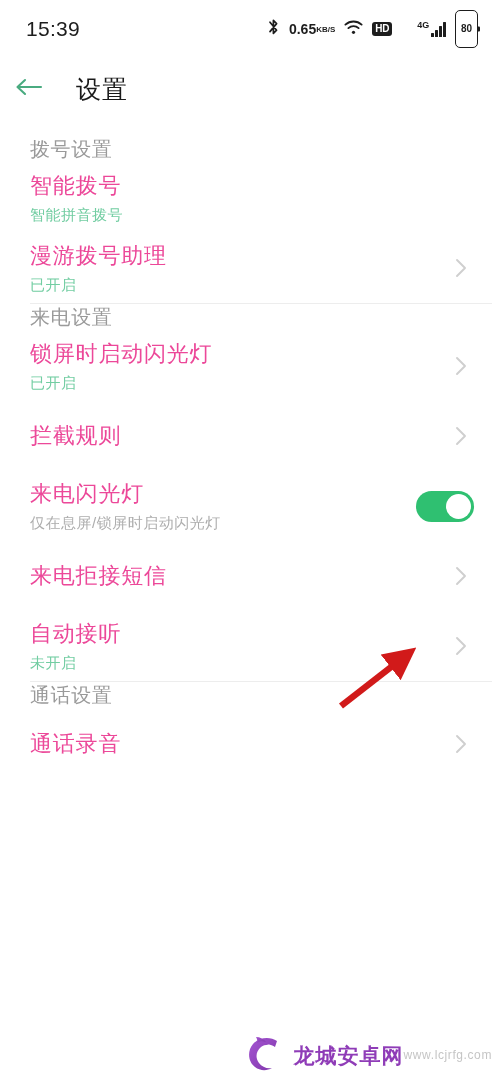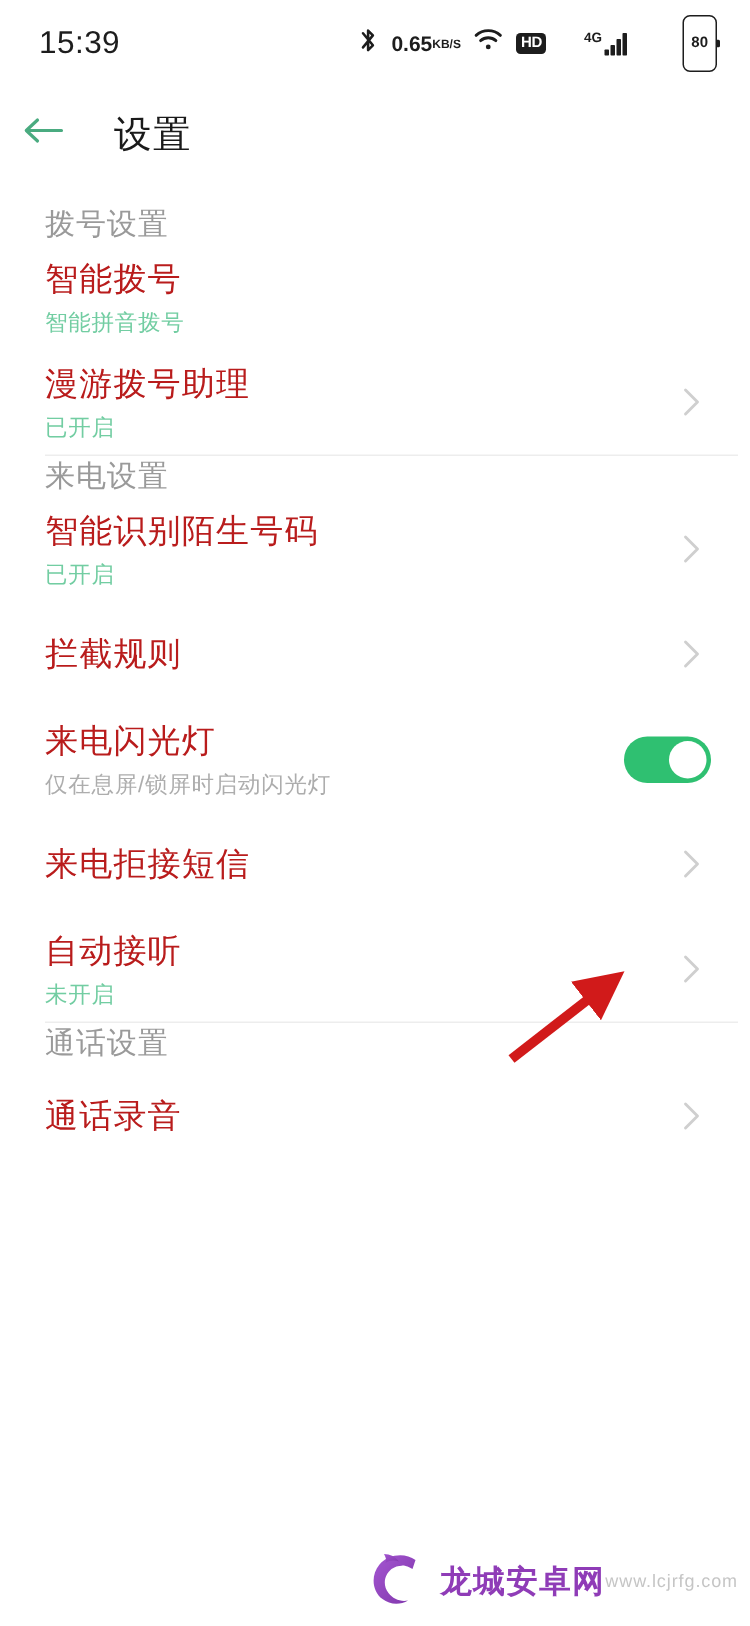--- a/index.html
+++ b/index.html
@@ -59,21 +59,20 @@
   .bars i:nth-child(4) { height: 15px; }
   .battery {
     border: 1.6px solid #1d1d1d;
     border-radius: 5px;
     padding: 12px 5px;
     font-size: 10px;
     font-weight: bold;
     color: #1d1d1d;
     line-height: 1.25;
     position: relative;
-    margin-left: 28px;
   }
   .battery::after {
     content: "";
     position: absolute;
     right: -3px; top: 50%;
     transform: translateY(-50%);
     width: 2px; height: 5px;
     background: #1d1d1d;
     border-radius: 0 1px 1px 0;
   }
@@ -115,21 +114,21 @@
     display: flex;
     align-items: center;
     justify-content: space-between;
     padding: 0 26px 0 30px;
     min-height: 70px;
     cursor: pointer;
   }
   .row-text { display: flex; flex-direction: column; gap: 5px; }
   .row-title {
     font-size: 22px;
-    color: #b91c1c;
+    color: #ec4899;
     letter-spacing: 0.8px;
   }
   .row-sub {
     font-size: 15px;
     letter-spacing: 0.5px;
   }
   .row-sub.green { color: #72cda2; }
   .row-sub.grey  { color: #adadad; }
 
   .chev { width: 26px; height: 26px; flex: none; }
@@ -253,21 +252,21 @@
           <div class="row-sub green">已开启</div>
         </div>
         <svg class="chev" viewBox="0 0 26 26">
           <path d="M9 5 L17 13 L9 21" fill="none" stroke="#cfcfcf" stroke-width="1.9" stroke-linecap="round" stroke-linejoin="round"></path>
         </svg>
       </div>
       <div class="divider"></div>
       <div class="section-label">来电设置</div>
       <div class="row">
         <div class="row-text">
-          <div class="row-title">智能识别陌生号码</div>
+          <div class="row-title">锁屏时启动闪光灯</div>
           <div class="row-sub green">已开启</div>
         </div>
         <svg class="chev" viewBox="0 0 26 26">
           <path d="M9 5 L17 13 L9 21" fill="none" stroke="#cfcfcf" stroke-width="1.9" stroke-linecap="round" stroke-linejoin="round"></path>
         </svg>
       </div>
       <div class="row">
         <div class="row-text">
           <div class="row-title">拦截规则</div>
         </div>

